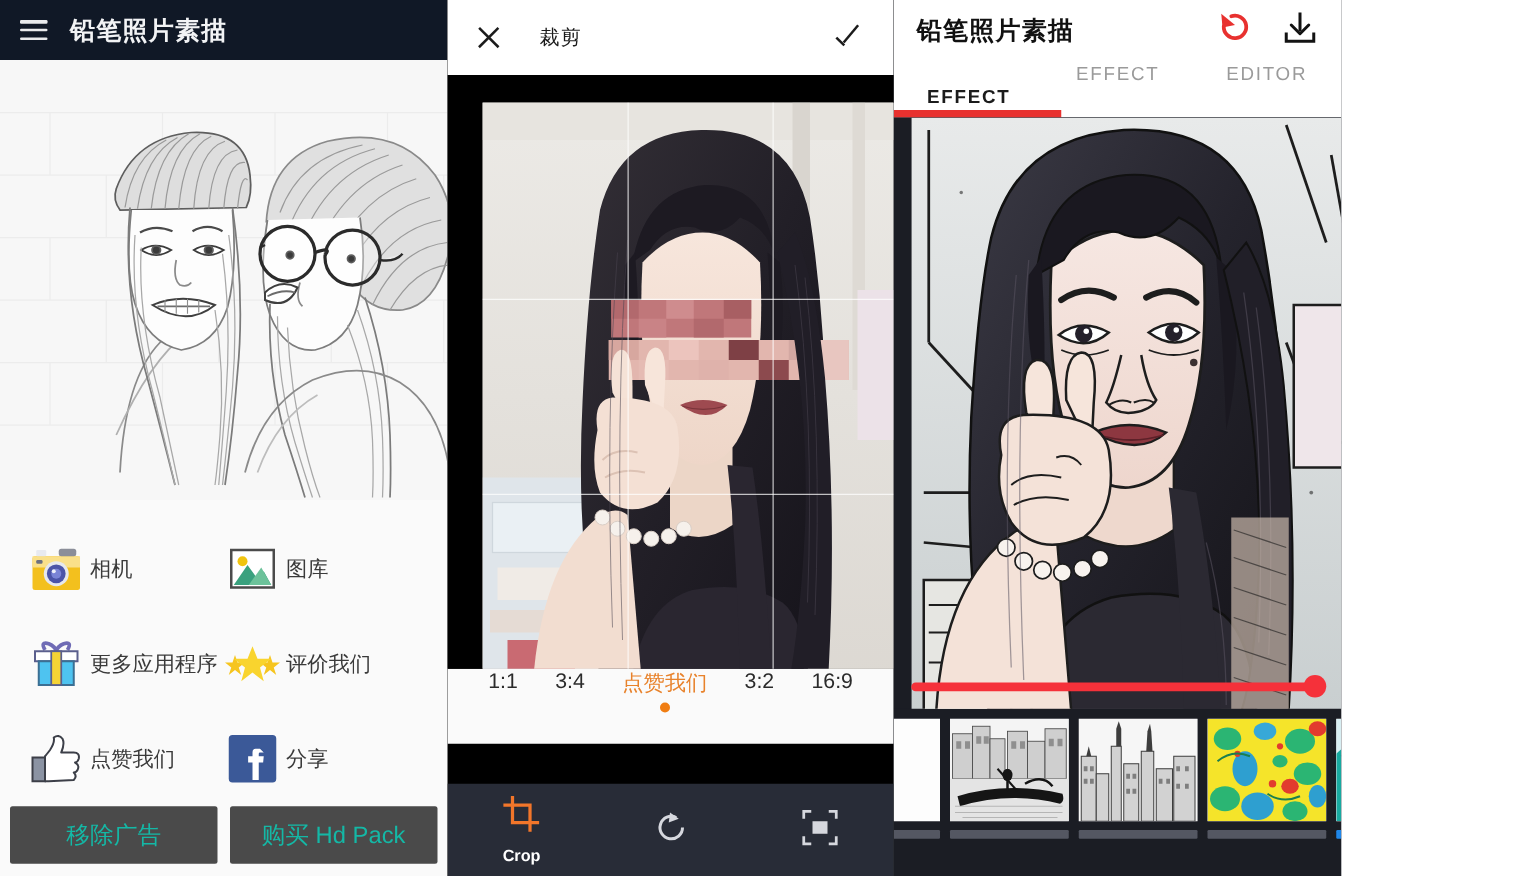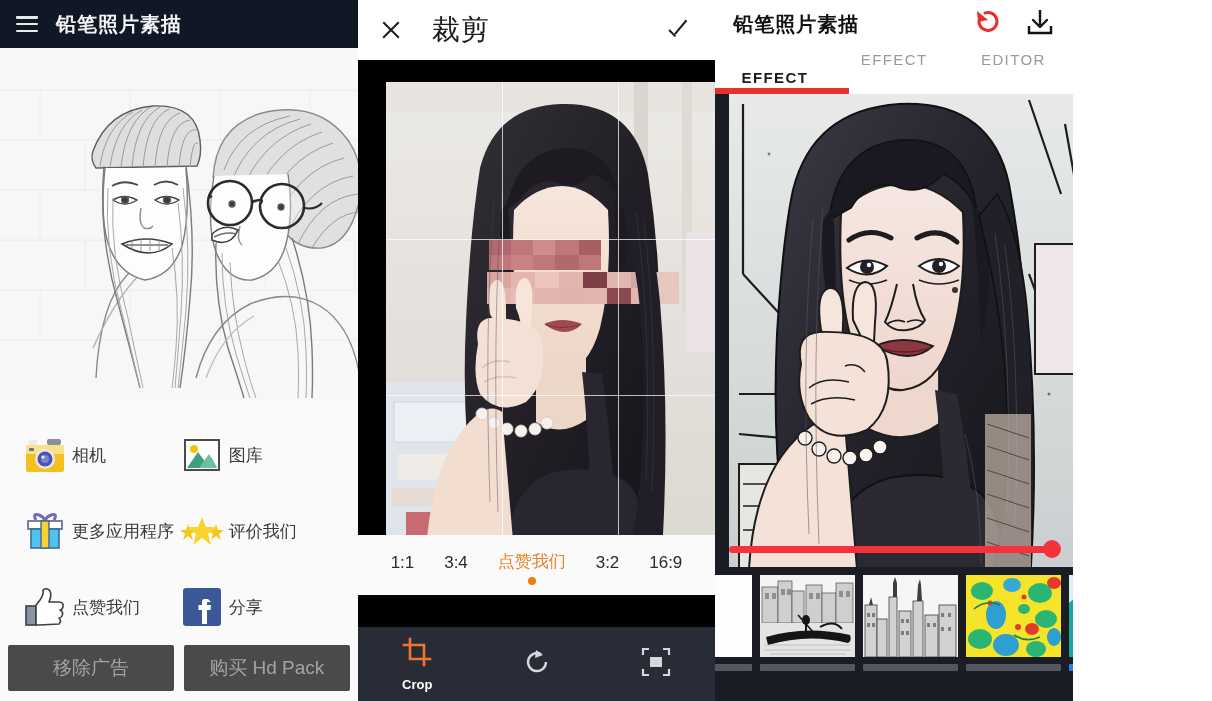--- a/index.html
+++ b/index.html
@@ -19,43 +19,43 @@
 
   .home-preview{flex:0 0 352px;position:relative;background:#f7f7f7;overflow:hidden;}
   .home-preview svg{position:absolute;left:0;top:0;}
 
   .home-grid{flex:1;padding:18px 22px 0 22px;display:grid;grid-template-columns:1fr 1fr;grid-template-rows:repeat(3,1fr);align-items:center;}
   .tile{display:flex;align-items:center;gap:4px;cursor:pointer;}
   .tile .ico{width:46px;height:46px;flex:0 0 46px;display:flex;align-items:center;justify-content:center;}
   .tile .lab{font-size:17px;color:#3a3a3a;}
 
   .home-bottom{flex:0 0 56px;display:flex;gap:10px;padding:0 8px 10px 8px;box-sizing:border-box;}
-  .btn-dark{flex:1;background:#4a4a4a;color:#a3a3a3;border:none;border-radius:2px;font-size:19px;
+  .btn-dark{flex:1;background:#4a4a4a;color:#14b8a6;border:none;border-radius:2px;font-size:19px;
             display:flex;align-items:center;justify-content:center;cursor:pointer;font-family:inherit;}
 
   
   .panel-crop{width:404px;height:701px;background:#000;position:relative;overflow:hidden;display:flex;flex-direction:column;}
   .crop-appbar{flex:0 0 60px;background:#fff;display:flex;align-items:center;padding:0 22px;}
   .crop-x{width:22px;height:22px;position:relative;cursor:pointer;}
   .crop-x:before,.crop-x:after{content:"";position:absolute;left:0;top:10px;width:22px;height:2.2px;background:#1b1b1b;}
   .crop-x:before{transform:rotate(45deg);}
   .crop-x:after{transform:rotate(-45deg);}
-  .crop-title{font-size:28px;color:#1b1b1b;margin-left:30px;letter-spacing:1px;}
+  .crop-title{font-size:16px;color:#1b1b1b;margin-left:30px;letter-spacing:1px;}
   .crop-ok{margin-left:auto;width:26px;height:26px;position:relative;cursor:pointer;}
   .crop-ok:before{content:"";position:absolute;left:2px;top:12px;width:9px;height:2.2px;background:#1b1b1b;transform:rotate(45deg);transform-origin:left center;}
   .crop-ok:after{content:"";position:absolute;left:8px;top:16px;width:18px;height:2.2px;background:#1b1b1b;transform:rotate(-50deg);transform-origin:left center;}
 
   .crop-stage{flex:1;background:#000;position:relative;overflow:hidden;}
   .crop-frame{position:absolute;left:28px;top:22px;width:348px;height:470px;overflow:hidden;background:#d9d6d2;}
   .crop-frame svg{position:absolute;left:0;top:0;}
   .gridline{position:absolute;background:rgba(255,255,255,.72);}
   .gl-v{width:1px;height:100%;top:0;}
   .gl-h{height:1px;width:100%;left:0;}
 
-  .crop-ratios{flex:0 0 60px;background:#fafafa;display:flex;align-items:flex-end;justify-content:space-around;padding:8px 18px;box-sizing:border-box;}
+  .crop-ratios{flex:0 0 60px;background:#fafafa;display:flex;align-items:flex-start;justify-content:space-around;padding:0 18px;box-sizing:border-box;}
   .ratio{font-size:17px;color:#2b2b2b;position:relative;padding-bottom:14px;cursor:pointer;text-align:center;}
   .ratio.on{color:#e8822b;}
   .ratio.on:after{content:"";position:absolute;left:50%;bottom:2px;margin-left:-4px;width:8px;height:8px;border-radius:50%;background:#f07d12;}
 
   .crop-tools{flex:0 0 74px;background:#282c37;display:flex;align-items:center;margin-top:32px;}
   .tool{flex:1;display:flex;flex-direction:column;align-items:center;gap:6px;cursor:pointer;}
   .tool .tlab{font-size:13px;font-weight:bold;color:#fff;}
 
   
   .panel-fx{width:404px;height:701px;background:#1b1d24;position:relative;overflow:hidden;display:flex;flex-direction:column;}

